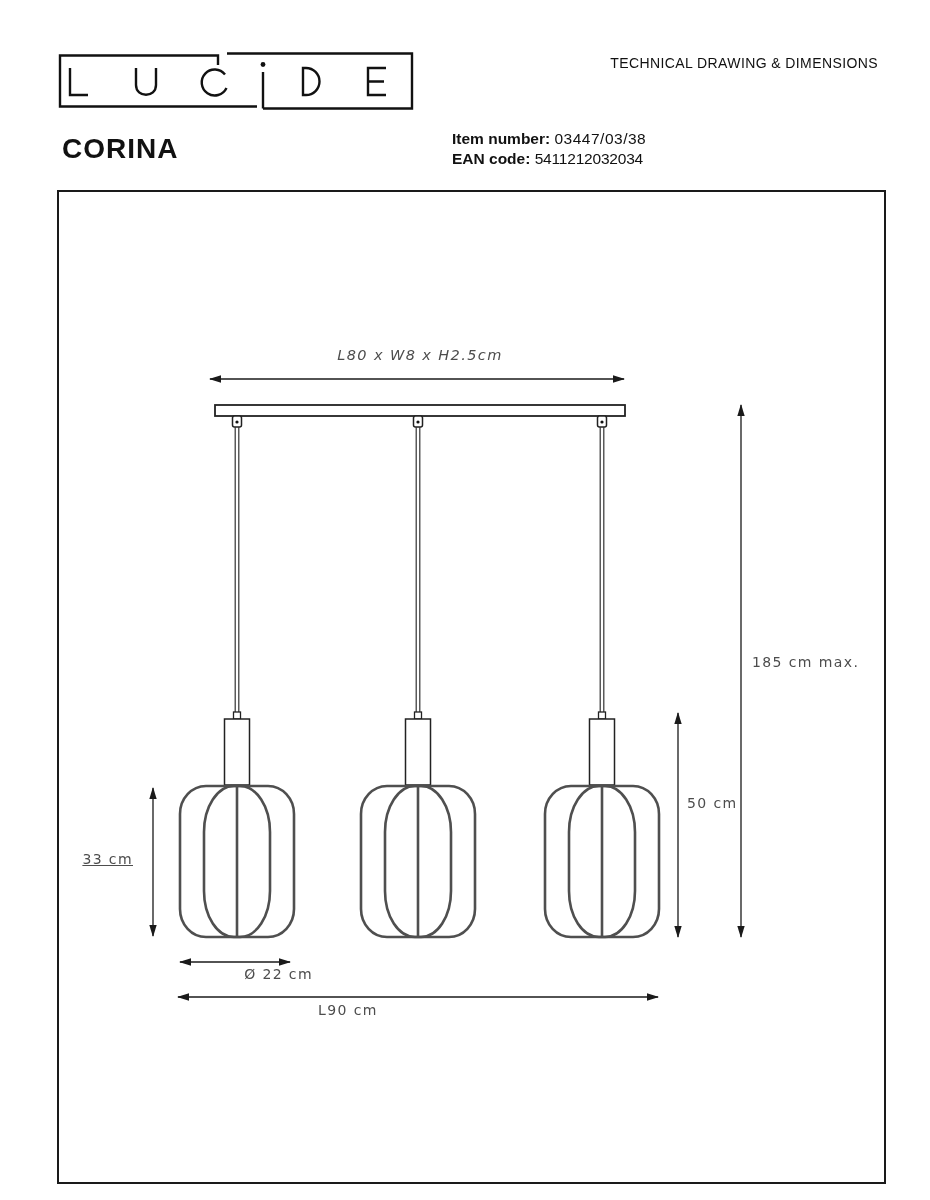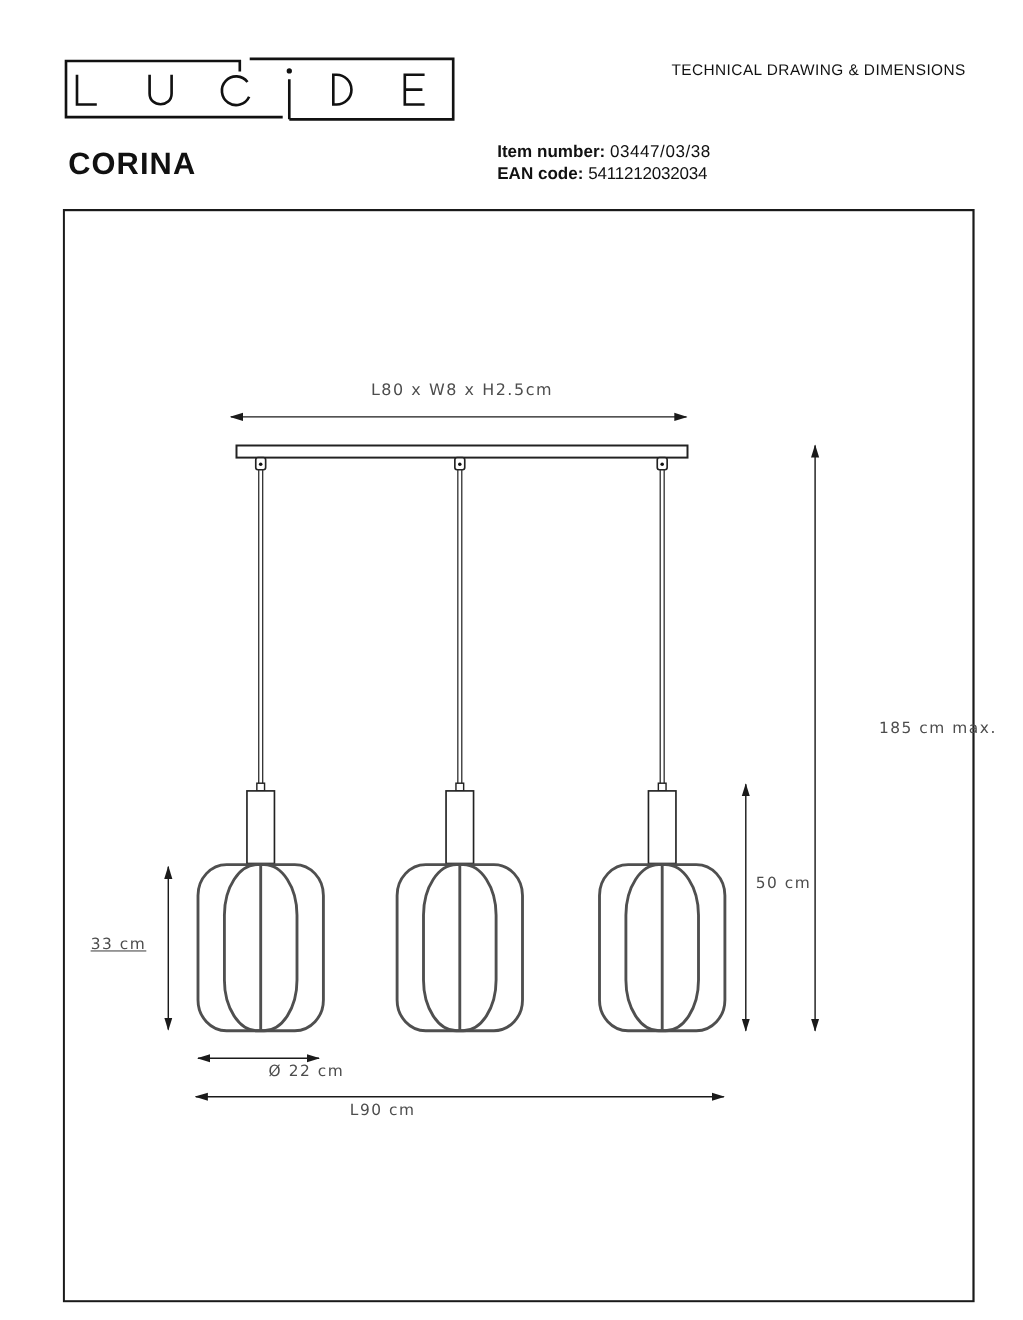--- a/index.html
+++ b/index.html
@@ -9,22 +9,22 @@
   .doc-title{top:55px;right:52px;font-size:14px;letter-spacing:.4px;color:#111;}
   .product-name{left:62px;top:133px;font-size:28px;font-weight:700;letter-spacing:1px;color:#111;}
   .idblock{left:452px;top:129px;font-size:15.5px;color:#111;line-height:19.5px;}
   .idblock .lbl{font-weight:700;}
   .idblock .val-bold{font-weight:400;letter-spacing:.5px;}
   .idblock .val-reg{font-weight:400;letter-spacing:-.2px;}
   
   .frame-svg{left:57px;top:190px;}
   
   .dim-label{position:absolute;font-family:"DejaVu Sans",sans-serif;font-size:14px;color:#4d4d4d;letter-spacing:1.4px;white-space:nowrap;}
-  .dim-canopy{left:240px;top:347px;width:360px;text-align:center;font-size:14.5px;}
-  .dim-185{left:752px;top:654px;margin-left:47px;}
+  .dim-canopy{left:240px;top:347px;width:360px;text-align:center;font-size:14.5px;font-style:italic;}
+  .dim-185{left:752px;top:654px;}
   .dim-50{left:687px;top:795px;}
   .dim-33{left:53px;top:851px;width:80px;text-align:right;text-decoration:underline;}
   .dim-d22{left:153px;top:966px;width:160px;text-align:right;}
   .dim-l90{left:318px;top:1002px;width:200px;text-align:left;}
   svg .fixline{stroke:#222;fill:#fff;}
   svg .dimline{stroke:#1a1a1a;stroke-width:1.3;fill:none;}
   svg .cage{stroke:#4f4f4f;stroke-width:2.6;fill:none;}
 </style>
 </head>
 <body>

